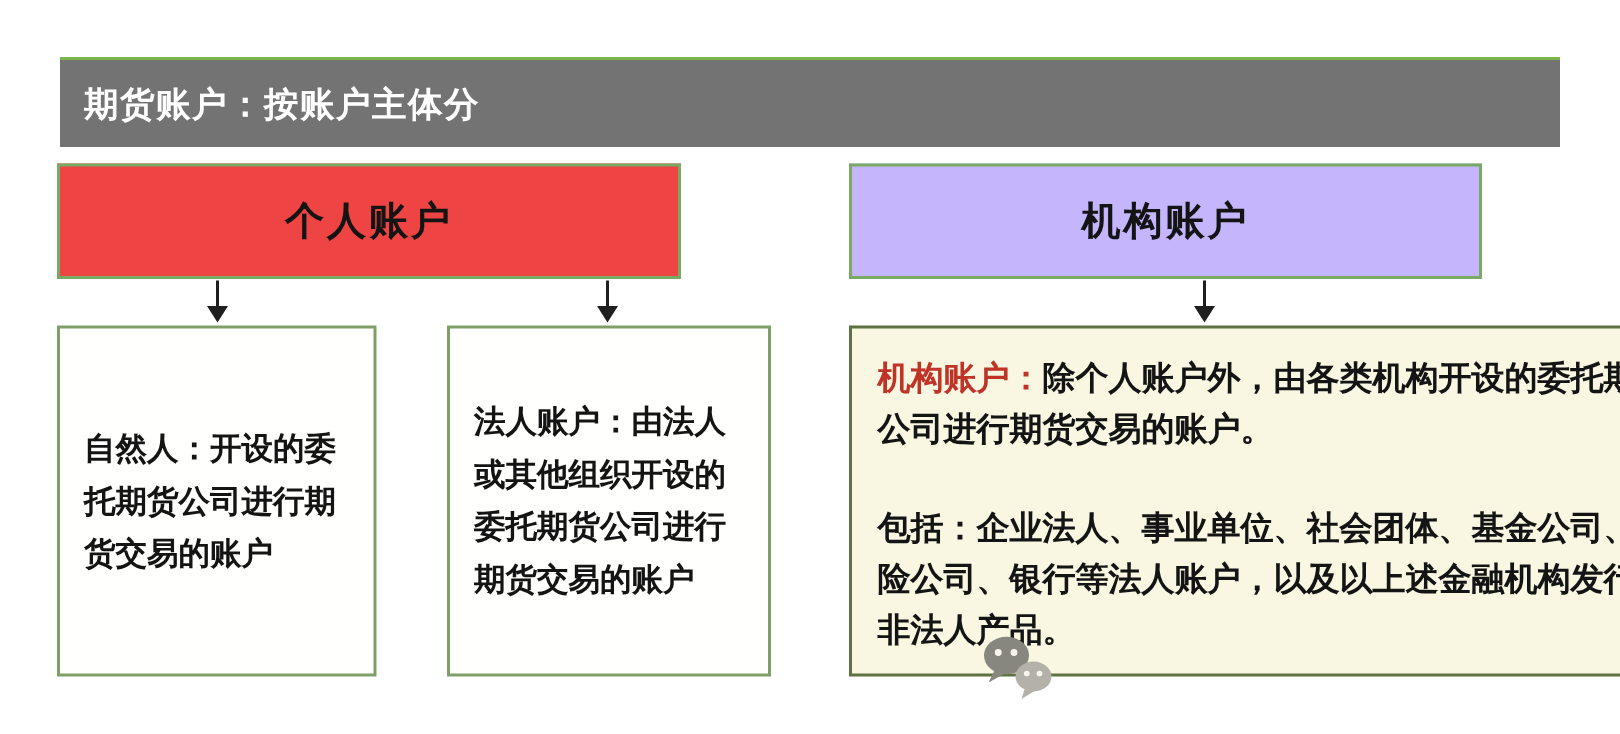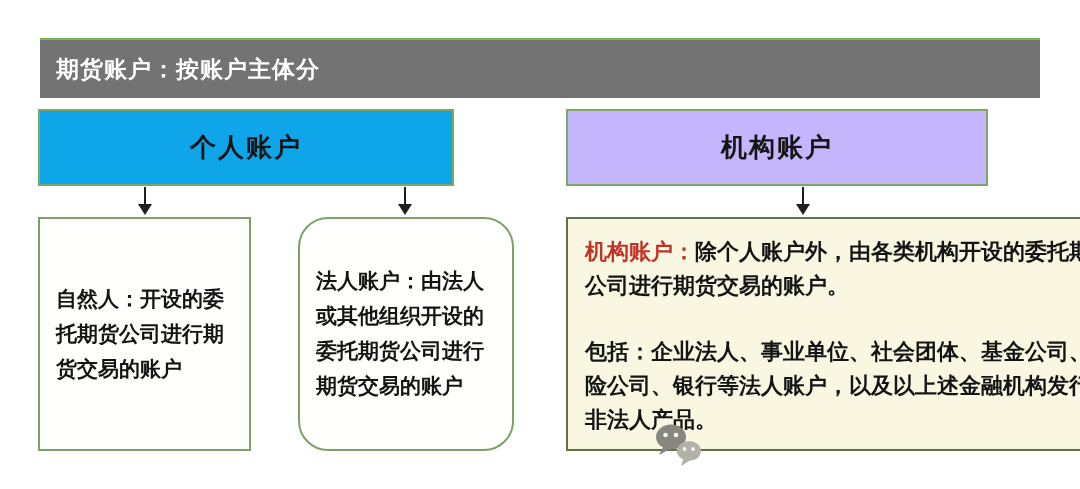--- a/index.html
+++ b/index.html
@@ -19,21 +19,21 @@
   .title-bar .title{
     color:#ffffff;font-size:23px;font-weight:bold;letter-spacing:1px;
   }
 
   
   .cat{
     top:109px;height:77px;border:2px solid #79aa64;
     display:flex;align-items:center;justify-content:center;
     font-size:26px;font-weight:bold;letter-spacing:2px;
   }
-  .cat-personal{left:38px;width:416px;background:#0ea5e9;}
+  .cat-personal{left:38px;width:416px;background:#ef4444;}
   .cat-institution{left:566px;width:422px;background:#c4b5fd;}
 
   
   .arrow{top:187px;width:2px;height:17px;background:#1f1f1f;}
   .arrow::after{
     content:"";position:absolute;top:17px;left:-6px;
     border-left:7px solid transparent;border-right:7px solid transparent;
     border-top:11px solid #1f1f1f;
   }
   .arrow-1{left:144px;}
@@ -41,21 +41,21 @@
   .arrow-3{left:802px;}
 
   
   .box{top:217px;height:234px;}
   .box-white{
     background:#fffffe;border:2px solid #7f9f69;
     display:flex;align-items:center;padding:0 16px;
     font-size:21px;line-height:35px;font-weight:bold;
   }
   .box-natural{left:38px;width:213px;}
-  .box-legal{left:298px;width:216px;border-radius:30px;}
+  .box-legal{left:298px;width:216px;}
   .box-institution{
     left:566px;width:572px;background:#f9f6e2;border:2px solid #5f7244;
     padding:16px 17px;font-size:22px;line-height:34px;font-weight:bold;
   }
   .box p{margin:0;}
   .box-institution p.para2{margin-top:32px;}
   .red{color:#c03428;}
 
   
   .watermark{

